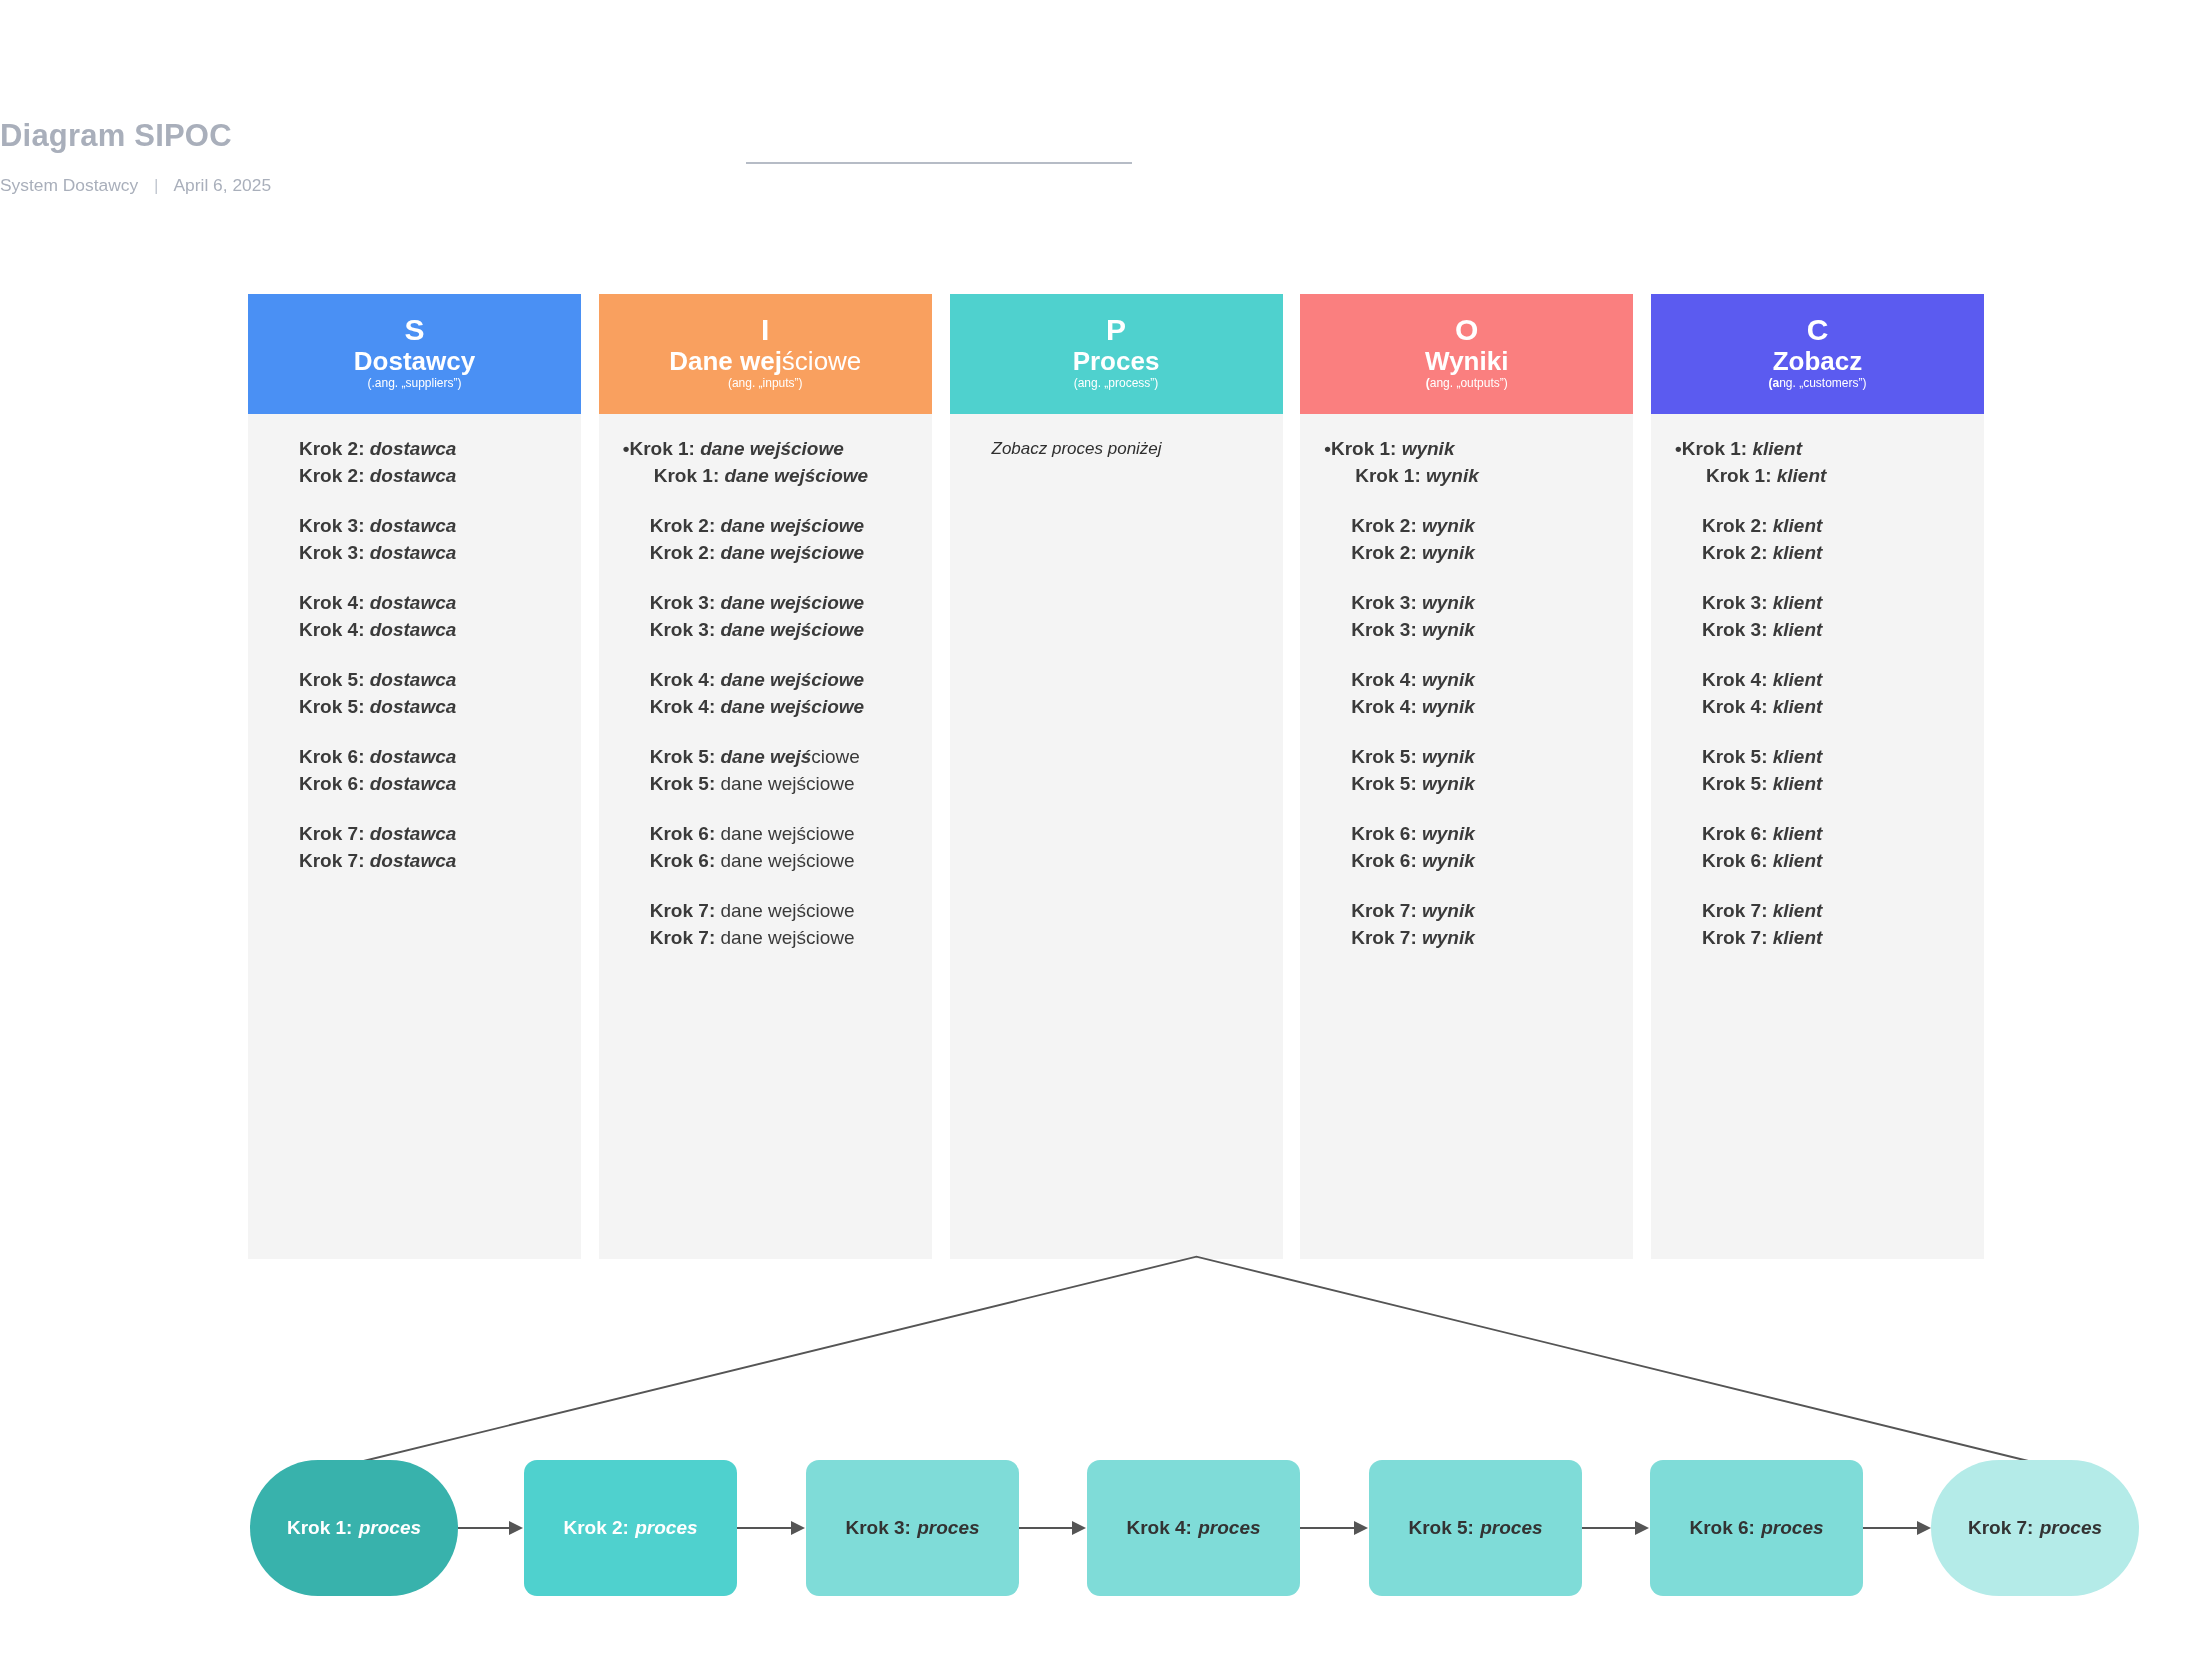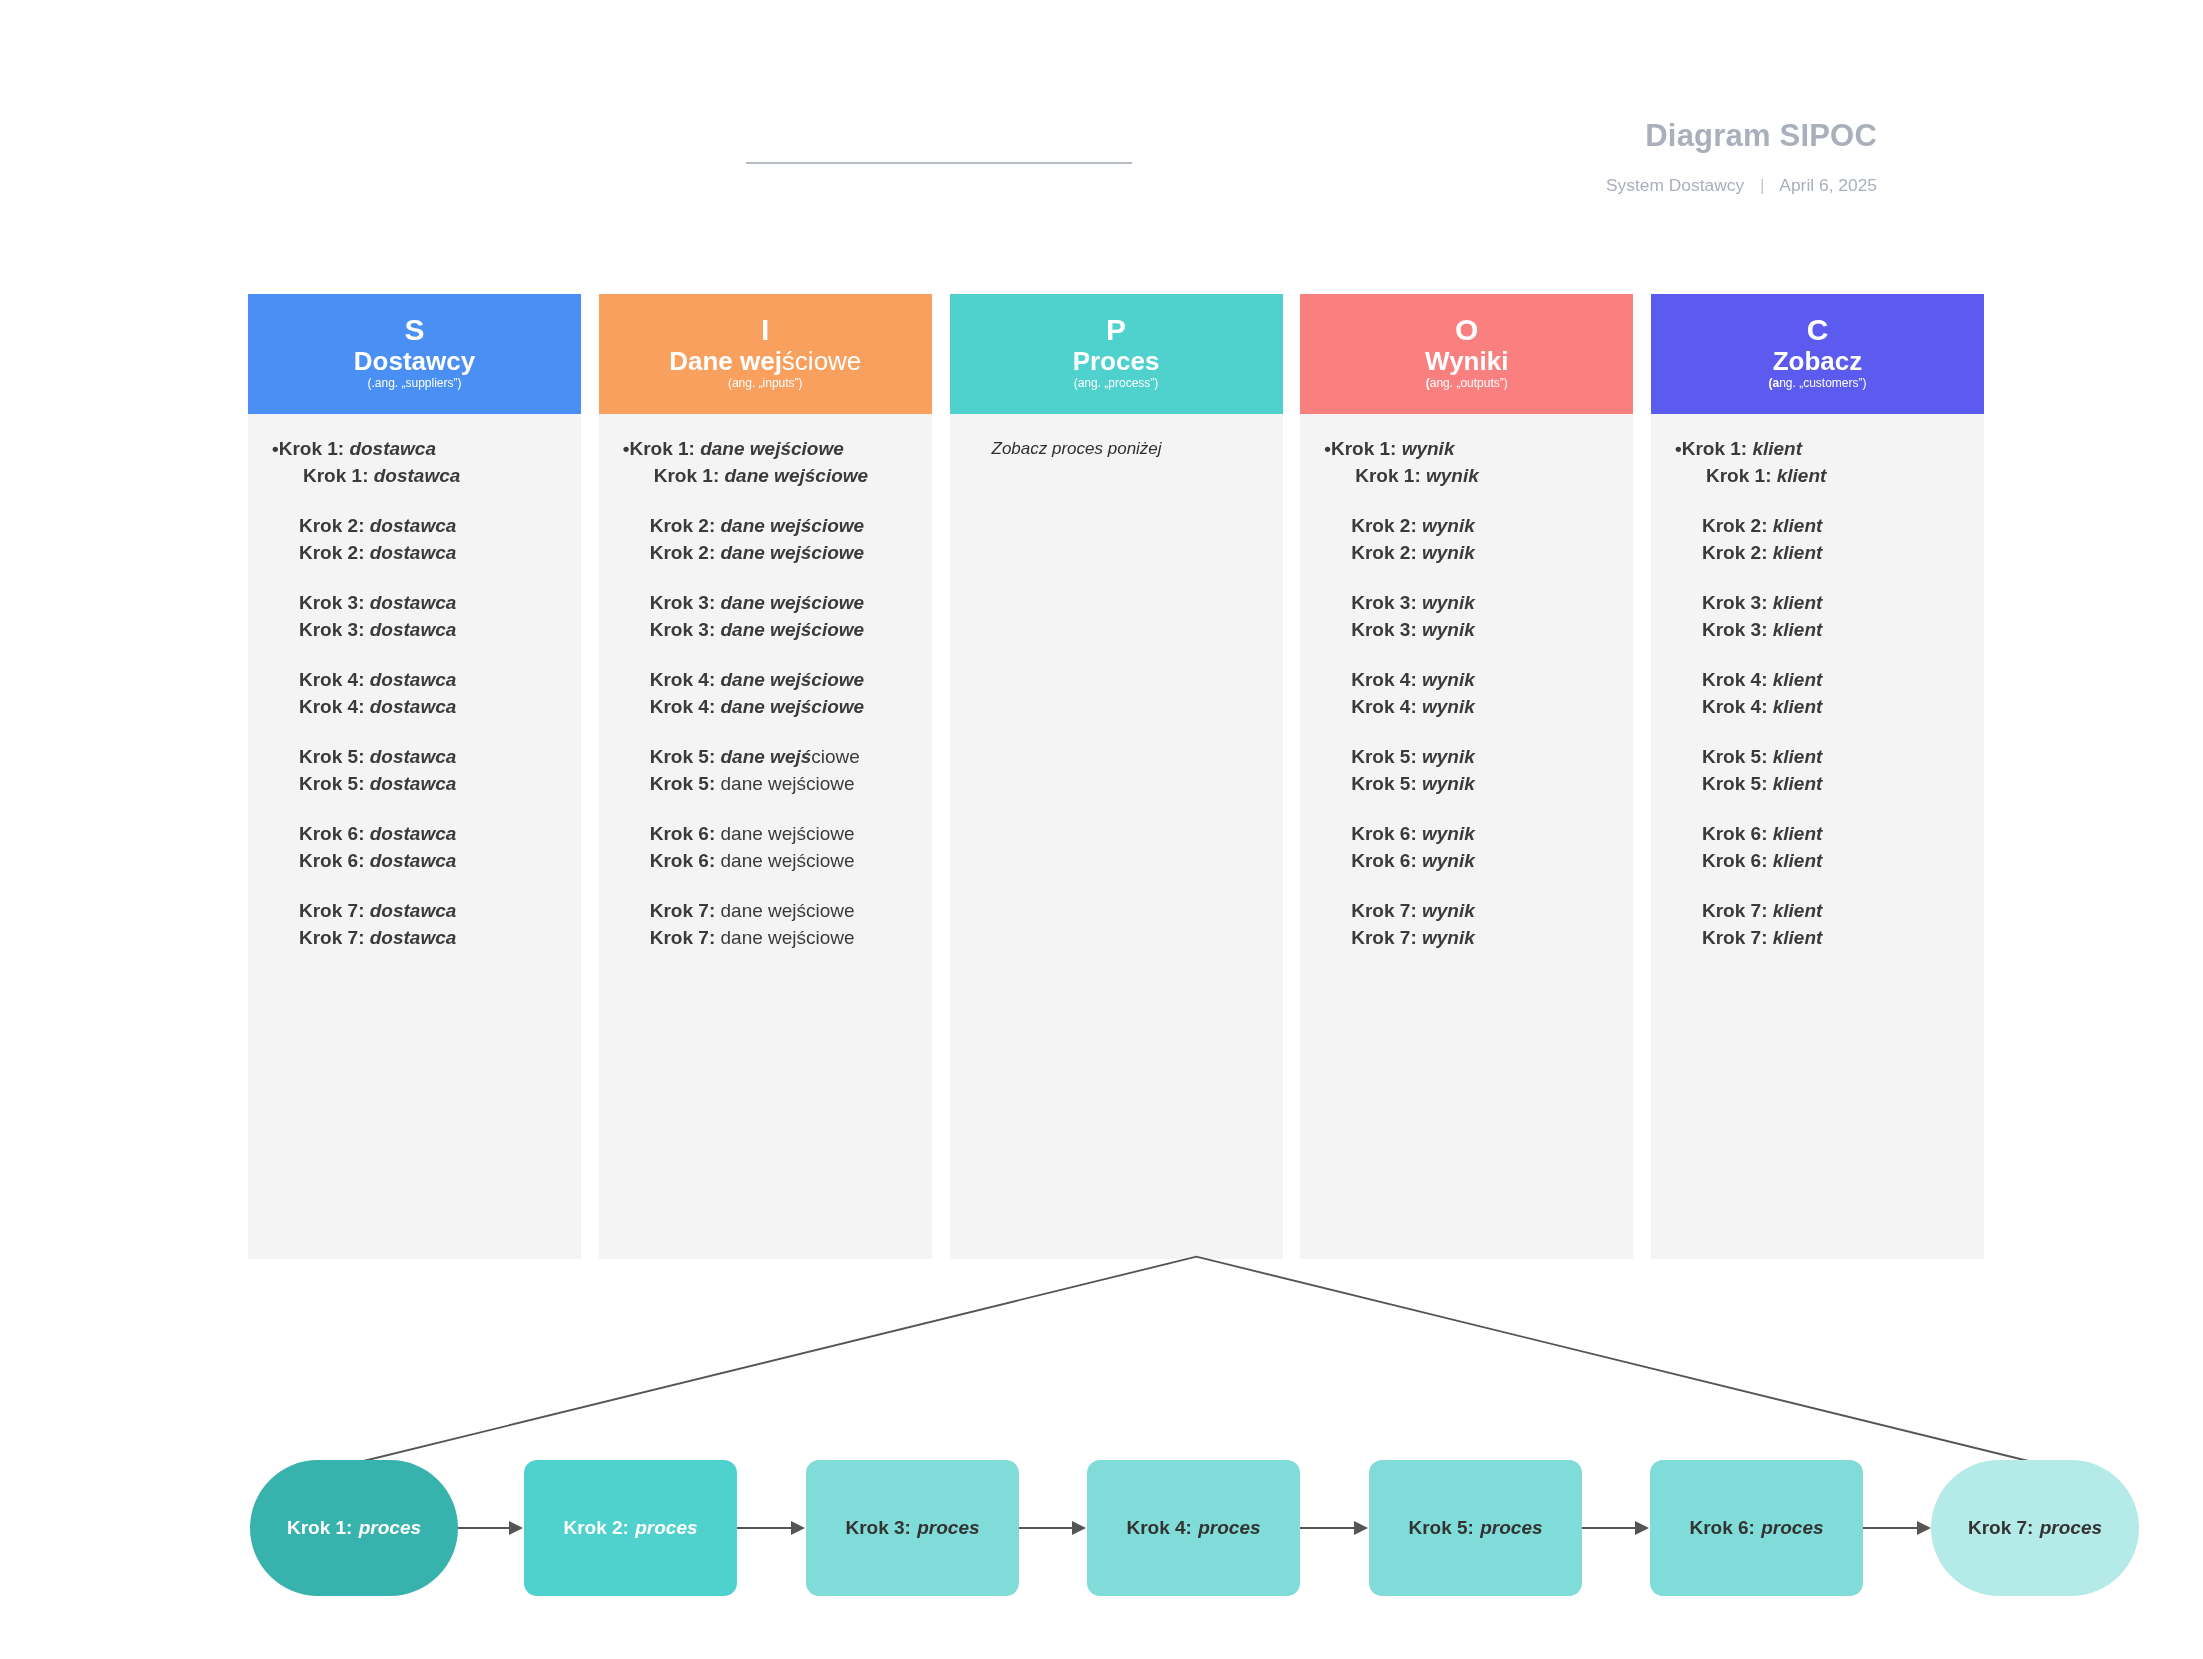--- a/index.html
+++ b/index.html
@@ -14,21 +14,21 @@
     font-family: "Liberation Sans", sans-serif;
     overflow: hidden;
   }
 
   
   #doc-header {
     position: absolute;
     left: 0;
     top: 116px;
     width: 1877px;
-    text-align: right;
+    text-align: left;
   }
   #doc-title {
     font-size: 31px;
     font-weight: bold;
     color: #a9afbb;
     letter-spacing: 0.2px;
     line-height: 39px;
   }
   #title-rule {
     width: 386px;
@@ -213,24 +213,20 @@
 
 <div id="sipoc-columns">
     <div class="sipoc-column">
       <div class="col-header" style="background: rgb(74, 144, 244);">
         <div class="col-letter">S</div>
         <div class="col-name">Dostawcy</div>
         <div class="col-sub">(.ang. „suppliers”)</div>
       </div>
       <div class="col-body">
         <div class="entry-group">
-          <div class="entry-line lead-line"><span class="bullet">•</span><span class="lbl">Krok 1:</span> <span class="val-bi">dostawca</span></div>
-          <div class="entry-line indent-1"><span class="lbl">Krok 1:</span> <span class="val-bi">dostawca</span></div>
-        </div>
-        <div class="entry-group">
           <div class="entry-line indent-2"><span class="lbl">Krok 2:</span> <span class="val-bi">dostawca</span></div>
           <div class="entry-line indent-2"><span class="lbl">Krok 2:</span> <span class="val-bi">dostawca</span></div>
         </div>
         <div class="entry-group">
           <div class="entry-line indent-2"><span class="lbl">Krok 3:</span> <span class="val-bi">dostawca</span></div>
           <div class="entry-line indent-2"><span class="lbl">Krok 3:</span> <span class="val-bi">dostawca</span></div>
         </div>
         <div class="entry-group">
           <div class="entry-line indent-2"><span class="lbl">Krok 4:</span> <span class="val-bi">dostawca</span></div>
           <div class="entry-line indent-2"><span class="lbl">Krok 4:</span> <span class="val-bi">dostawca</span></div>

